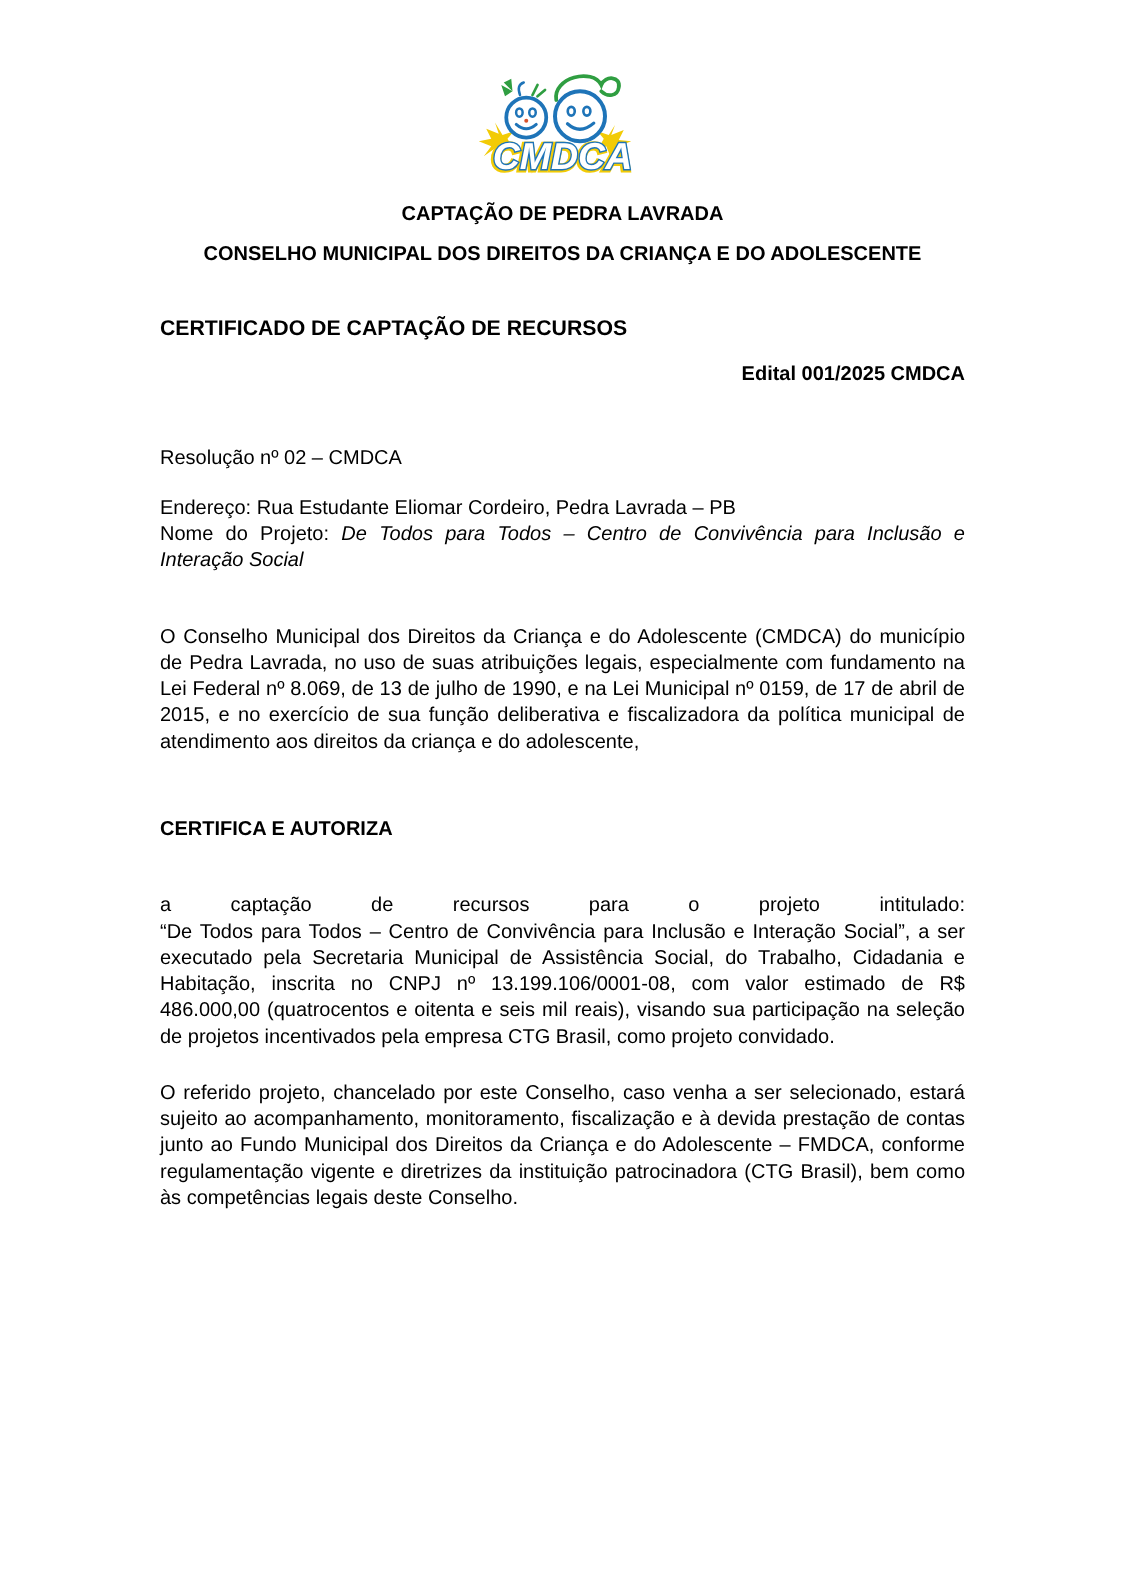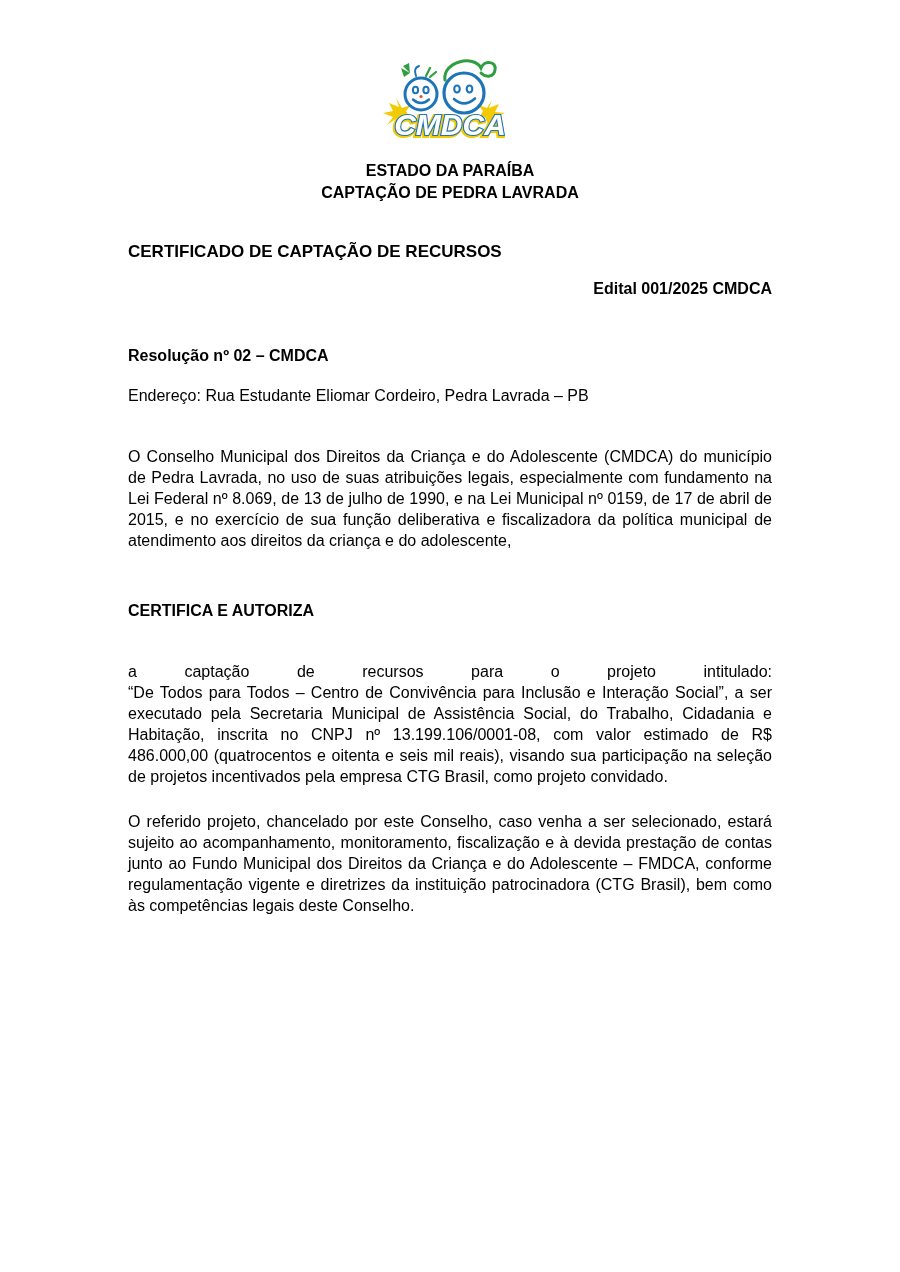--- a/index.html
+++ b/index.html
@@ -43,21 +43,21 @@
   }
   .doc-edital {
     margin-top: 14px;
     text-align: right;
     font-weight: bold;
     font-size: 16px;
     line-height: 22px;
   }
   .res-heading {
     margin-top: 45px;
-    font-weight: bold;
+    font-weight: normal;
     font-size: 16px;
     line-height: 22px;
   }
   .details {
     margin-top: 18px;
     font-size: 16px;
     line-height: 21px;
     text-align: justify;
   }
   .details p { margin: 0; }
@@ -114,30 +114,31 @@
           <path d="M74,43 Q84,52 95,42.5" stroke="#1e74b8" stroke-width="2.6" fill="none" stroke-linecap="round"></path>
         </g>
 
         <g font-family="'Liberation Sans', sans-serif" font-size="30" font-weight="bold" font-style="italic">
           <text x="69" y="80" text-anchor="middle" fill="none" stroke="#f2cb05" stroke-width="4">CMDCA</text>
           <text x="70" y="79" text-anchor="middle" fill="#ffffff" stroke="#1e74b8" stroke-width="2.2" paint-order="stroke">CMDCA</text>
         </g>
       </svg>
     </div>
 
-    <div class="hdr h-state">ESTADO DA PARAÍBA</div>
     <div class="hdr">CAPTAÇÃO DE PEDRA LAVRADA</div>
+    <div class="hdr h-council">CONSELHO MUNICIPAL DOS DIREITOS DA CRIANÇA E DO ADOLESCENTE</div>
 
     <div class="doc-title">CERTIFICADO DE CAPTAÇÃO DE RECURSOS</div>
     <div class="doc-edital">Edital 001/2025 CMDCA</div>
 
     <div class="res-heading">Resolução nº 02 – CMDCA</div>
 
     <div class="details">
       <p>Endereço: Rua Estudante Eliomar Cordeiro, Pedra Lavrada – PB</p>
+      <p><span>Nome do Projeto: </span><span class="it">De Todos para Todos – Centro de Convivência para Inclusão e Interação Social</span></p>
     </div>
 
     <p class="para para1">O Conselho Municipal dos Direitos da Criança e do Adolescente (CMDCA) do município de Pedra Lavrada, no uso de suas atribuições legais, especialmente com fundamento na Lei Federal nº 8.069, de 13 de julho de 1990, e na Lei Municipal nº 0159, de 17 de abril de 2015, e no exercício de sua função deliberativa e fiscalizadora da política municipal de atendimento aos direitos da criança e do adolescente,</p>
 
     <div class="certify">CERTIFICA E AUTORIZA</div>
 
     <p class="para para2"><span class="justify-full">a captação de recursos para o projeto intitulado:</span><span>“De Todos para Todos – Centro de Convivência para Inclusão e Interação Social”, a ser executado pela Secretaria Municipal de Assistência Social, do Trabalho, Cidadania e Habitação, inscrita no CNPJ nº 13.199.106/0001-08, com valor estimado de R$ 486.000,00 (quatrocentos e oitenta e seis mil reais), visando sua participação na seleção de projetos incentivados pela empresa CTG Brasil, como projeto convidado.</span></p>
 
     <p class="para para3">O referido projeto, chancelado por este Conselho, caso venha a ser selecionado, estará sujeito ao acompanhamento, monitoramento, fiscalização e à devida prestação de contas junto ao Fundo Municipal dos Direitos da Criança e do Adolescente – FMDCA, conforme regulamentação vigente e diretrizes da instituição patrocinadora (CTG Brasil), bem como às competências legais deste Conselho.</p>
 

